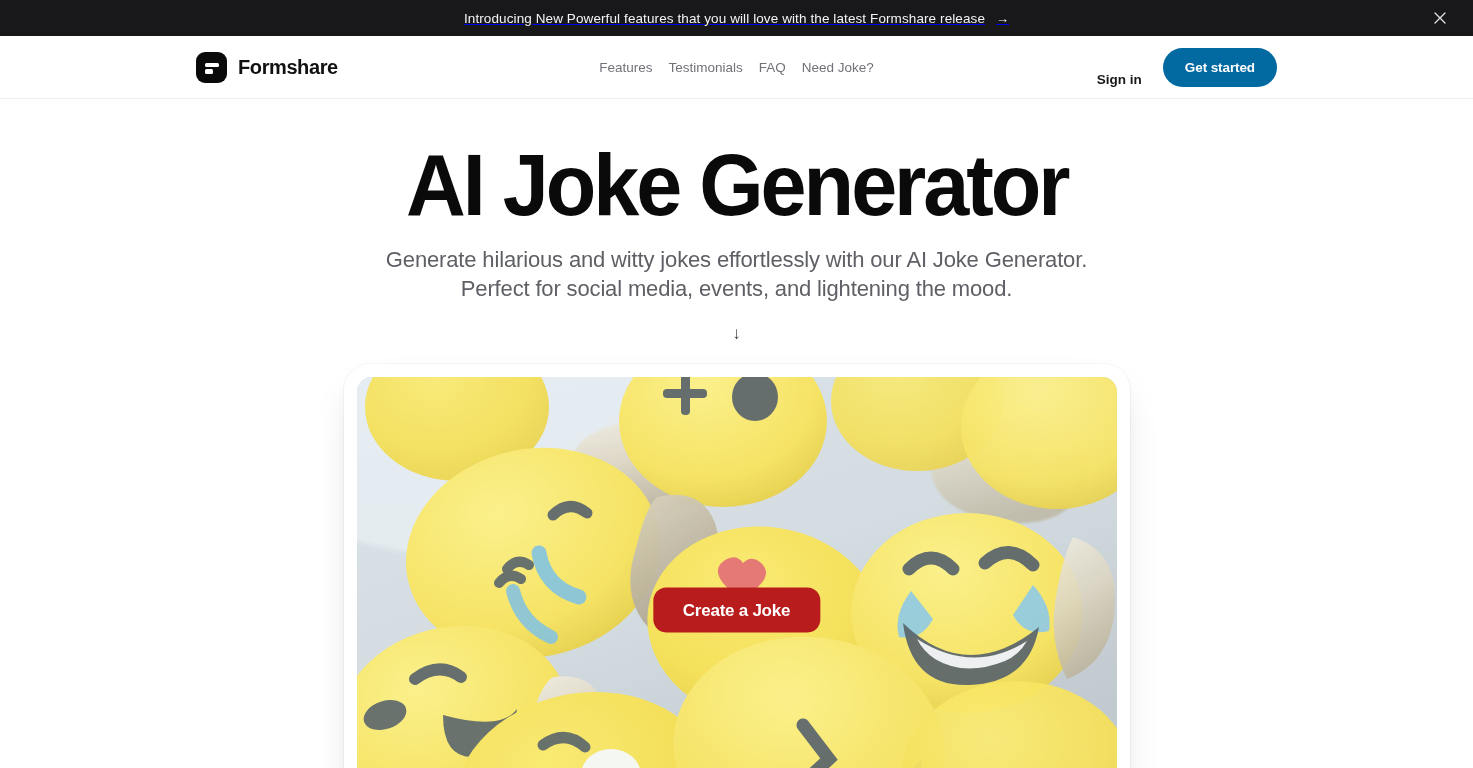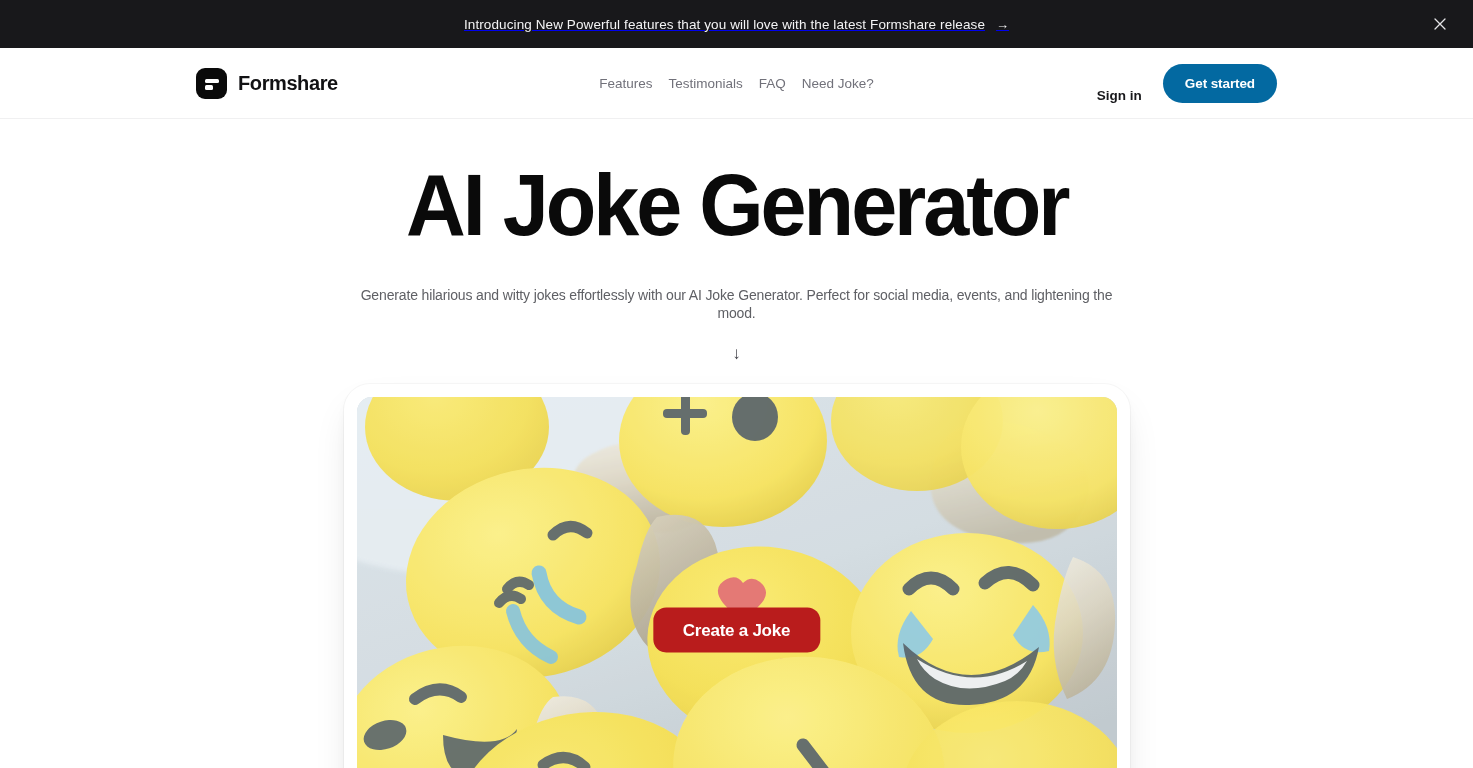--- a/index.html
+++ b/index.html
@@ -11,21 +11,21 @@
     overflow:hidden;
     background:#ffffff;
     font-family:"Liberation Sans", sans-serif;
     -webkit-font-smoothing:antialiased;
   }
 
   
   .banner {
     position:relative;
     width:100%;
-    height:48px;
+    height:36px;
     background:#18181b;
     display:flex;
     align-items:center;
     justify-content:center;
   }
   .banner-inner {
     display:flex;
     align-items:center;
     gap:11px;
   }
@@ -55,21 +55,21 @@
     cursor:pointer;
     background:none;
     border:none;
   }
   .banner-close svg { display:block; }
 
   
   .header {
     position:relative;
     width:100%;
-    height:71px;
+    height:63px;
     background:#ffffff;
     border-bottom:1px solid #f0f0f1;
     display:flex;
     align-items:center;
   }
   .brand {
     position:absolute;
     left:196px;
     display:flex;
     align-items:center;
@@ -176,24 +176,24 @@
   .hero-title {
     font-size:88px;
     line-height:1.0;
     font-weight:900;
     color:#0a0a0a;
     letter-spacing:-3.2px;
     text-align:center;
     transform:scaleX(0.94);
   }
   .hero-sub {
-    margin-top:37px;
+    margin-top:16px;
     max-width:760px;
     text-align:center;
-    font-size:14px;
+    font-size:22px;
     line-height:1.32;
     font-weight:400;
     color:#5f6065;
     letter-spacing:-0.15px;
   }
   .hero-scroll {
     margin-top:22px;
     font-size:17px;
     line-height:1;
     color:#3f3f46;

